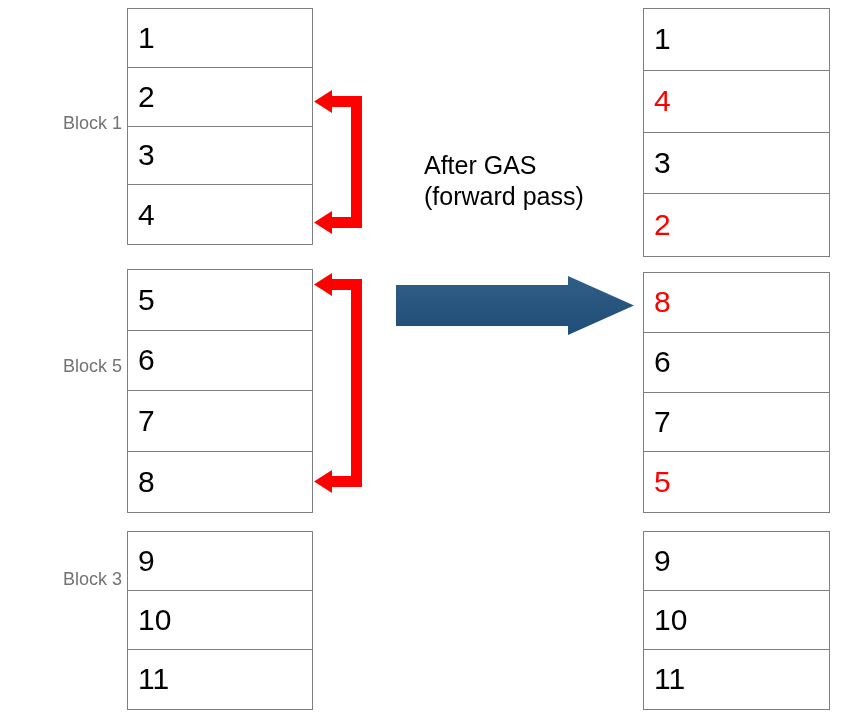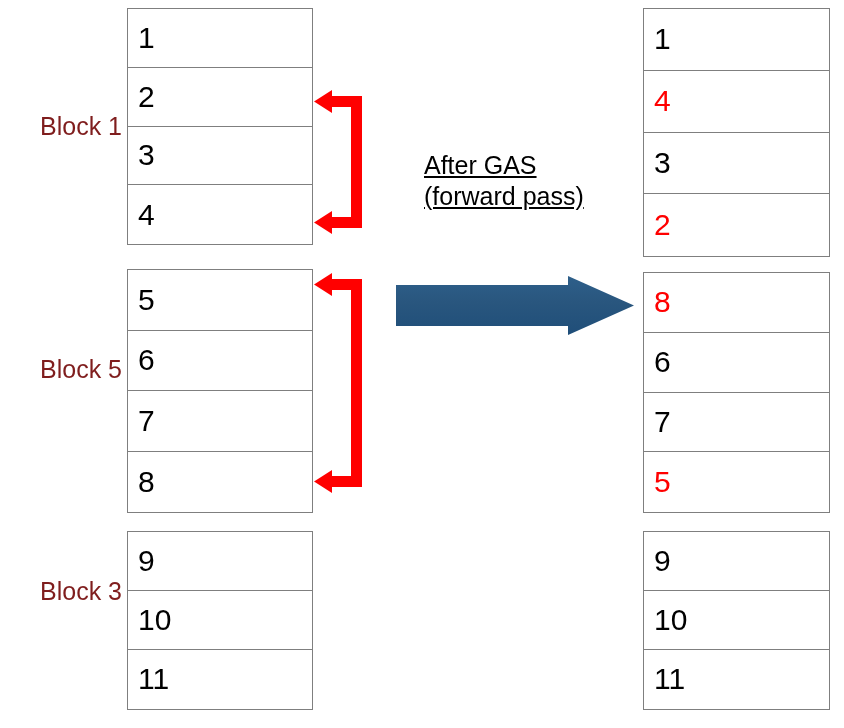--- a/index.html
+++ b/index.html
@@ -16,22 +16,22 @@
     position: relative;
     width: 844px;
     height: 728px;
     background: #ffffff;
     overflow: hidden;
   }
 
   
   .block-label {
     position: absolute;
-    font-size: 25px;
-    color: #7f1d1d;
+    font-size: 18px;
+    color: #737373;
     line-height: 1;
     white-space: nowrap;
     text-align: right;
   }
 
   
   .table-block {
     position: absolute;
     box-sizing: border-box;
     border: 1.6px solid #7f7f7f;
@@ -80,21 +80,21 @@
 </style>
 </head>
 <body>
 
 <div id="stage">
 
   <div class="block-label" style="left:22px; top:114px; width:100px;">Block 1</div>
 
   <div class="block-label" style="left:22px; top:357px; width:100px;">Block 5</div>
 
-  <div class="block-label" style="left:22px; top:570px; width:100px;margin-top:9px;">Block 3</div>
+  <div class="block-label" style="left:22px; top:570px; width:100px;">Block 3</div>
 
   <div class="table-block" style="left:127px; top:8px; width:186px; height:237px;">
     <div class="cell" style="height:25%;">
       <span class="cell-text">1</span>
     </div>
     <div class="cell" style="height:25%;">
       <span class="cell-text">2</span>
     </div>
     <div class="cell" style="height:25%;">
       <span class="cell-text">3</span>
@@ -145,21 +145,21 @@
   </svg>
 
   <svg class="red-bracket" style="left:310px; top:270px;" width="58" height="228" viewBox="0 0 58 228">
     <rect x="41" y="9" width="11" height="208" fill="#ff0000"></rect>
     <rect x="18" y="9" width="30" height="11" fill="#ff0000"></rect>
     <rect x="18" y="206" width="30" height="11" fill="#ff0000"></rect>
     <polygon points="4,14.5 22,3 22,26" fill="#ff0000"></polygon>
     <polygon points="4,211.5 22,200 22,223" fill="#ff0000"></polygon>
   </svg>
 
-  <div class="caption" style="left:424px; top:150px; width:180px;text-decoration:underline;">After GAS
+  <div class="caption" style="left:424px; top:150px; width:180px;">After GAS
 (forward pass)</div>
 
   <svg class="blue-arrow" style="left:396px; top:276px;" width="238" height="60" viewBox="0 0 238 60">
     <defs>
       <linearGradient id="blueGrad" x1="0" y1="0" x2="0" y2="1">
         <stop offset="0%" stop-color="#2e5f8a"></stop>
         <stop offset="45%" stop-color="#29567e"></stop>
         <stop offset="100%" stop-color="#1f4e79"></stop>
       </linearGradient>
     </defs>

